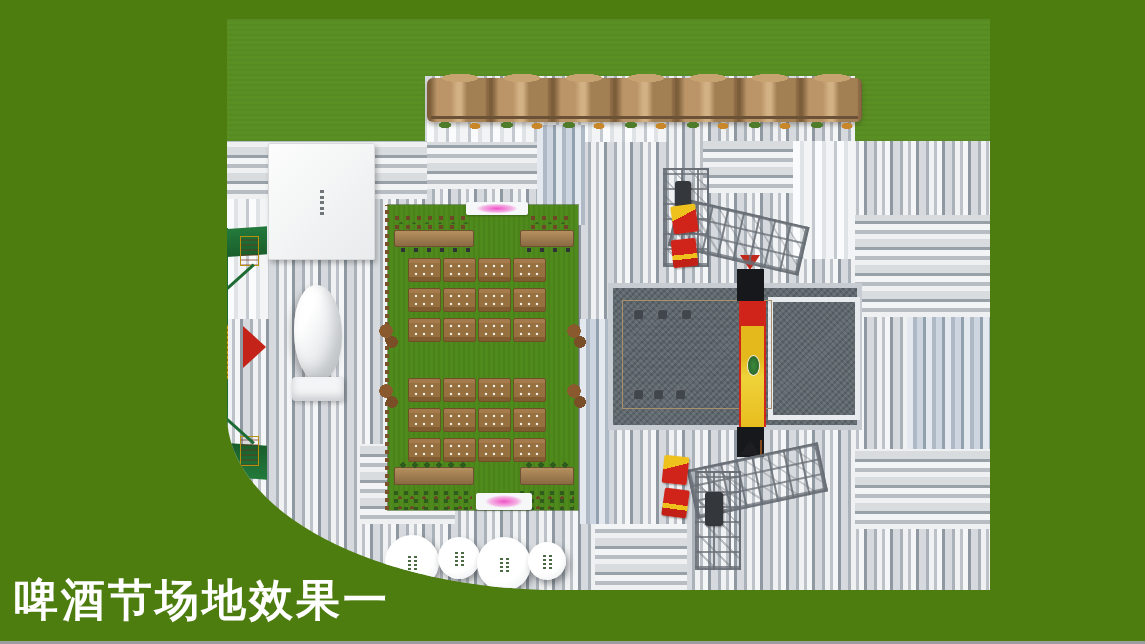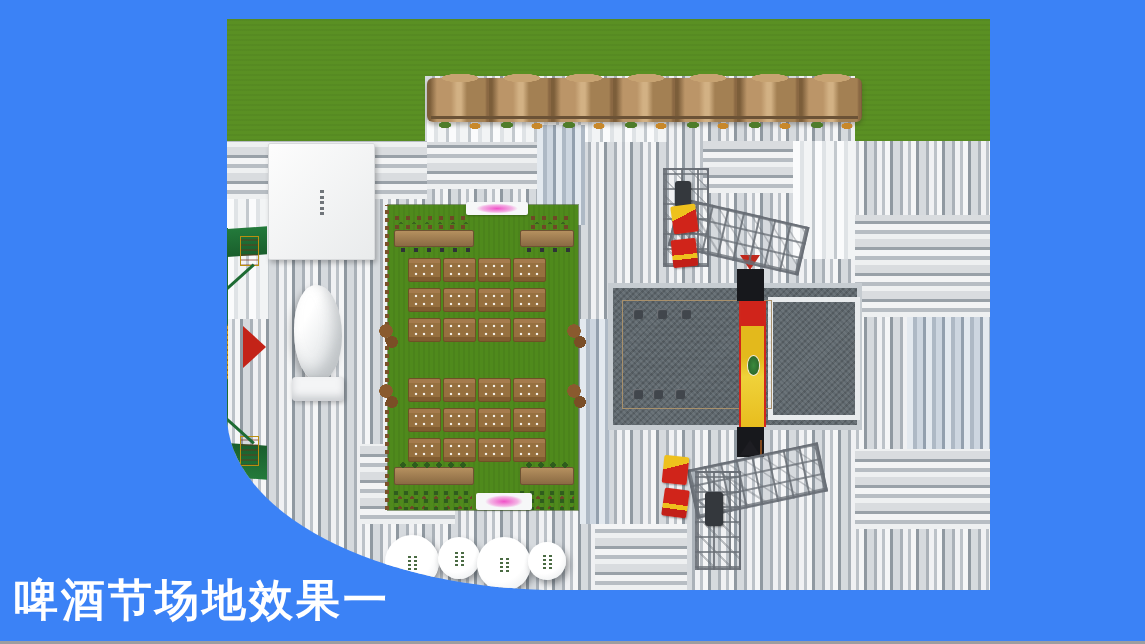--- a/index.html
+++ b/index.html
@@ -1,16 +1,16 @@
 <!DOCTYPE html>
 <html><head>
 <meta charset="utf-8">
 <style>
   html,body{margin:0;padding:0;background:#54575c;}
-  .slide{position:relative;width:1145px;height:644px;background:#3b82f6;overflow:hidden;
+  .slide{position:relative;width:1145px;height:644px;background:#4d7c0f;overflow:hidden;
          font-family:"DejaVu Sans","Liberation Sans",sans-serif;}
   .abs{position:absolute;}
   .bottom-line{position:absolute;left:0;right:0;bottom:0;height:3px;background:#9b9da1;}
 
   
   .render{position:absolute;left:227px;top:19px;width:763px;height:571px;
           border-bottom-left-radius:333px 175px;overflow:hidden;
           background:repeating-linear-gradient(90deg,#f0f1f3 0 5px,#bcc2c8 5px 8px,#f5f6f7 8px 13px,
                      #9099a1 13px 16px,#d6dade 16px 23px,#aab1b8 23px 26px);}
   .stripeH{background:repeating-linear-gradient(0deg,#eef0f1 0 5px,#b7bdc3 5px 9px,#f3f4f5 9px 15px,#99a1a8 15px 18px,#d9dcdf 18px 26px);}

